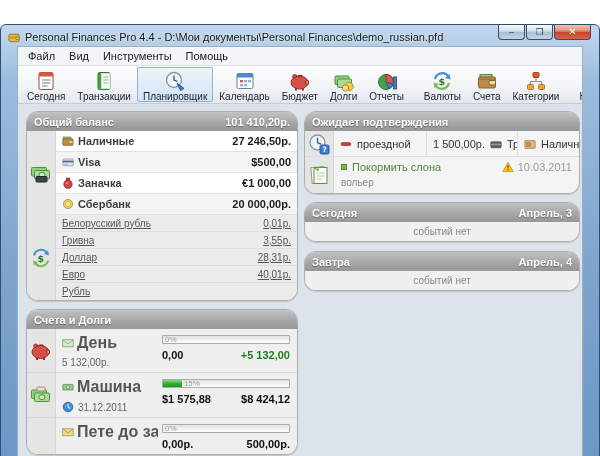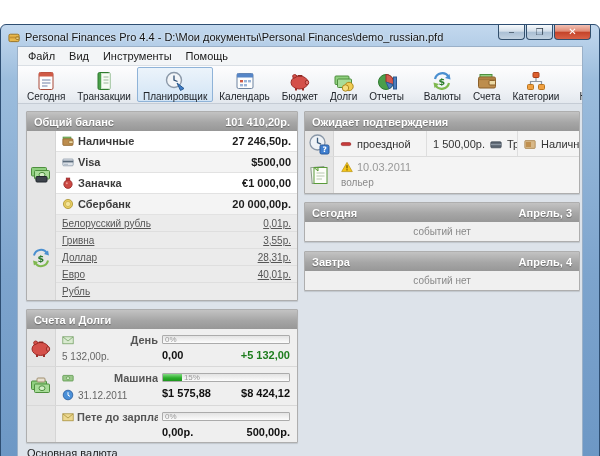--- a/index.html
+++ b/index.html
@@ -30,21 +30,21 @@
   .tbtn.active { background:linear-gradient(#ecf4fb,#d2e4f5); border-color:#8fb3d8; }
   .ticon { width:22px; height:22px; flex:none; }
   .ticon svg { width:22px; height:22px; display:block; }
   .tlabel { font-size:10px; color:#20242a; white-space:nowrap; margin-top:-1px; }
   .tsep { width:1px; background:#c8ced7; margin:4px 4px; }
 
   .content { flex:1; display:flex; gap:6px; padding:7px 2px 5px 8px; overflow:hidden; }
   .leftcol { width:272px; flex:none; display:flex; flex-direction:column; }
   .rightcol { flex:1; display:flex; flex-direction:column; overflow:hidden; }
 
-  .panel { border:1px solid #aeaeae; border-radius:1px; background:#ececec; overflow:hidden; box-shadow:0 1px 1px rgba(0,0,0,.13); flex:none; }
+  .panel { border:1px solid #aeaeae; border-radius:12px; background:#ececec; overflow:hidden; box-shadow:0 1px 1px rgba(0,0,0,.13); flex:none; }
   .phead { height:19px; background:linear-gradient(#c3c3c3,#a6a6a6 55%,#979797); color:#fff; font-size:11px; font-weight:bold;
            display:flex; align-items:center; justify-content:space-between; padding:0 7px; text-shadow:0 1px 1px rgba(70,70,70,.65); }
 
   .pbody-flex { display:flex; }
   .iconcol { width:29px; flex:none; border-right:1px solid #d5d5d5; background:#e5e5e5; display:flex; flex-direction:column; align-items:center; }
   .igroup { display:flex; align-items:center; justify-content:center; }
   .ig-accounts { height:84px; } .ig-cur { height:85px; }
   .bigicon svg { width:22px; height:22px; display:block; }
   .rowscol { flex:1; min-width:0; display:flex; flex-direction:column; }
 
@@ -54,21 +54,21 @@
   .aval { font-size:11px; font-weight:bold; color:#1c1c1c; white-space:nowrap; }
   .smicon svg { width:12px; height:12px; display:block; }
 
   .crow { height:17px; border-bottom:1px solid #dedede; display:flex; align-items:center; justify-content:space-between; padding:0 6px; background:#ebebeb; font-size:10px; color:#555;text-decoration:underline; }
   .crow:last-child { border-bottom:none; }
 
   .brow { display:flex; border-bottom:1px solid #d8d8d8; background:#efefef; }
   .brow:last-child { border-bottom:none; }
   .bicon { width:29px; flex:none; border-right:1px solid #d5d5d5; background:#e5e5e5; display:flex; align-items:center; justify-content:center; }
   .binfo { width:104px; flex:none; padding:5px 2px 4px 6px; }
-  .bname { font-size:11px; font-weight:bold; color:#555; display:flex; align-items:center; gap:3px; white-space:nowrap; overflow:hidden;justify-content:space-between; }
+  .bname { font-size:16px; font-weight:bold; color:#555; display:flex; align-items:center; gap:3px; white-space:nowrap; overflow:hidden; }
   .bsub  { font-size:10px; color:#666; margin-top:5px; display:flex; align-items:center; gap:4px; white-space:nowrap; }
   .bdata { flex:1; min-width:0; padding:6px 7px 4px 2px; }
   .pbar { height:9px; border:1px solid #ababab; border-radius:1px; background:linear-gradient(#e3e3e3,#fcfcfc); display:flex; align-items:stretch; }
   .pfill { background:linear-gradient(#83da83,#2daf2d 55%,#1d951d); flex:none; }
   .plabel { font-size:8px; color:#9a9a9a; padding-left:2px; align-self:center; line-height:1; }
   .bvals { display:flex; justify-content:space-between; margin-top:5px; font-size:11px; font-weight:bold; color:#101010; }
   .bvals .pos { color:#1e7d1e; }
 
   .prow1 { display:flex; background:#f4f4f4; border-bottom:1px solid #dcdcdc; height:26px; }
   .pcells { flex:1; display:flex; min-width:0; }
@@ -536,20 +536,24 @@
                   <rect x="3.5" y="3" width="13" height="16" fill="#f4f6f2" stroke="#8a9a8a" transform="rotate(-5 10 11)"></rect>
                   <rect x="6" y="3.5" width="13" height="16" fill="#fdfef9" stroke="#5a9a3a"></rect>
                   <path d="M6 3.5 L10 3.5 L10 7 Z" fill="#cfe8b8" stroke="#5a9a3a"></path>
                   <line x1="8.5" y1="9" x2="16.5" y2="9" stroke="#b8c8b0"></line>
                   <line x1="8.5" y1="12" x2="16.5" y2="12" stroke="#b8c8b0"></line>
                   <line x1="8.5" y1="15" x2="14" y2="15" stroke="#b8c8b0"></line>
                 </svg>
             </div>
             <div class="task-main">
               <div class="task-line1">
+                <span class="task-name">
+                    <span class="bullet"></span>
+                    <span>Покормить слона</span>
+                  </span>
                 <span class="task-date">
                   <span class="smicon">
                       <svg viewBox="0 0 12 12">
                         <path d="M6 1.4 L11.3 10.6 H0.7 Z" fill="#f5c518" stroke="#b8900a" stroke-width="0.7"></path>
                         <rect x="5.4" y="4.2" width="1.2" height="3.2" fill="#6a5200"></rect>
                         <rect x="5.4" y="8.2" width="1.2" height="1.2" fill="#6a5200"></rect>
                       </svg>
                     </span>
                   <span>10.03.2011</span>
                 </span>

